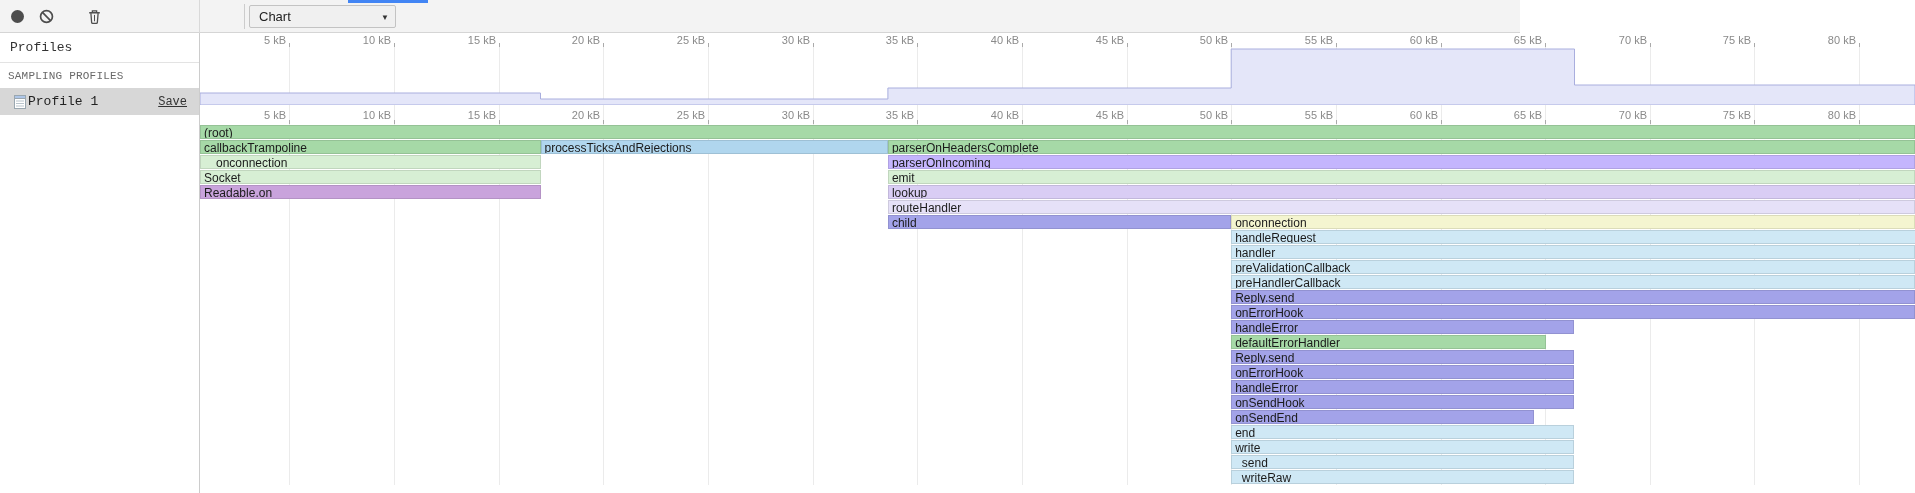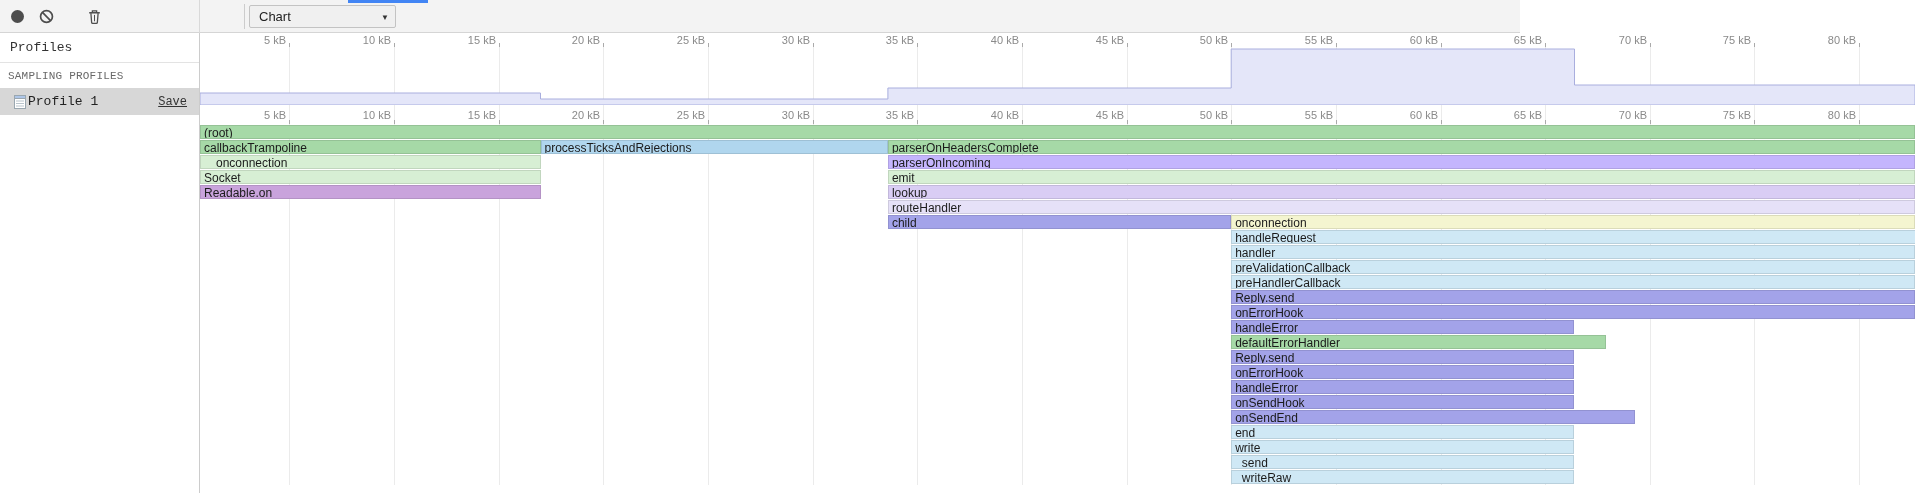--- a/index.html
+++ b/index.html
@@ -307,36 +307,36 @@
       </div>
       <div class="bar" style="left: 1031.2px; width: 683.8px; top: 165px; background: rgb(163, 163, 233);">
         <span>Reply.send</span>
       </div>
       <div class="bar" style="left: 1031.2px; width: 683.8px; top: 180px; background: rgb(163, 163, 233);">
         <span>onErrorHook</span>
       </div>
       <div class="bar" style="left: 1031.2px; width: 343.3px; top: 195px; background: rgb(163, 163, 233);">
         <span>handleError</span>
       </div>
-      <div class="bar" style="left: 1031.2px; width: 375px; top: 210px; background: rgb(166, 217, 167);">
+      <div class="bar" style="left: 1031.2px; width: 315px; top: 210px; background: rgb(166, 217, 167);">
         <span>defaultErrorHandler</span>
       </div>
       <div class="bar" style="left: 1031.2px; width: 343.3px; top: 225px; background: rgb(163, 163, 233);">
         <span>Reply.send</span>
       </div>
       <div class="bar" style="left: 1031.2px; width: 343.3px; top: 240px; background: rgb(163, 163, 233);">
         <span>onErrorHook</span>
       </div>
       <div class="bar" style="left: 1031.2px; width: 343.3px; top: 255px; background: rgb(163, 163, 233);">
         <span>handleError</span>
       </div>
       <div class="bar" style="left: 1031.2px; width: 343.3px; top: 270px; background: rgb(163, 163, 233);">
         <span>onSendHook</span>
       </div>
-      <div class="bar" style="left: 1031.2px; width: 404px; top: 285px; background: rgb(163, 163, 233);">
+      <div class="bar" style="left: 1031.2px; width: 303px; top: 285px; background: rgb(163, 163, 233);">
         <span>onSendEnd</span>
       </div>
       <div class="bar" style="left: 1031.2px; width: 343.3px; top: 300px; background: rgb(207, 232, 245);">
         <span>end</span>
       </div>
       <div class="bar" style="left: 1031.2px; width: 343.3px; top: 315px; background: rgb(207, 232, 245);">
         <span>write_</span>
       </div>
       <div class="bar" style="left: 1031.2px; width: 343.3px; top: 345px; background: rgb(207, 232, 245);">
         <span>_writeRaw</span>

